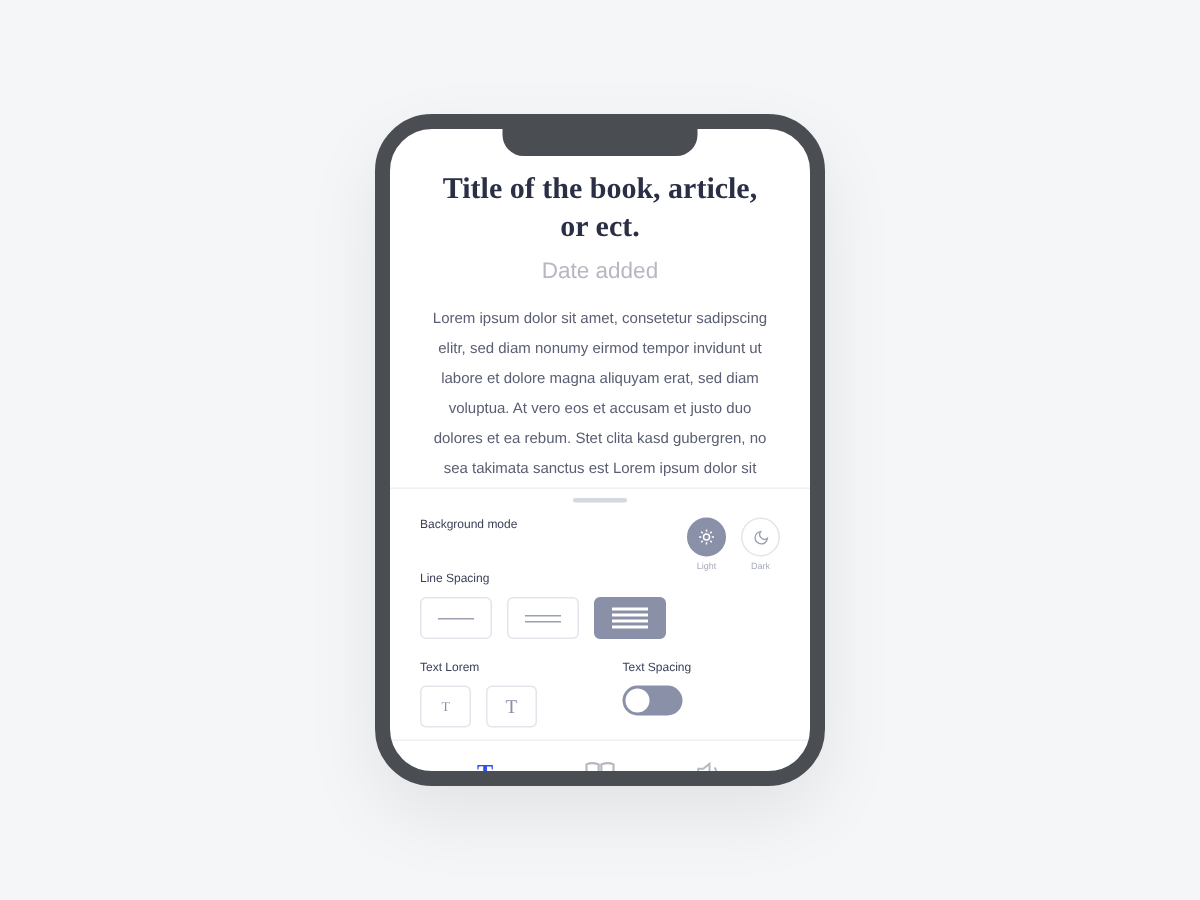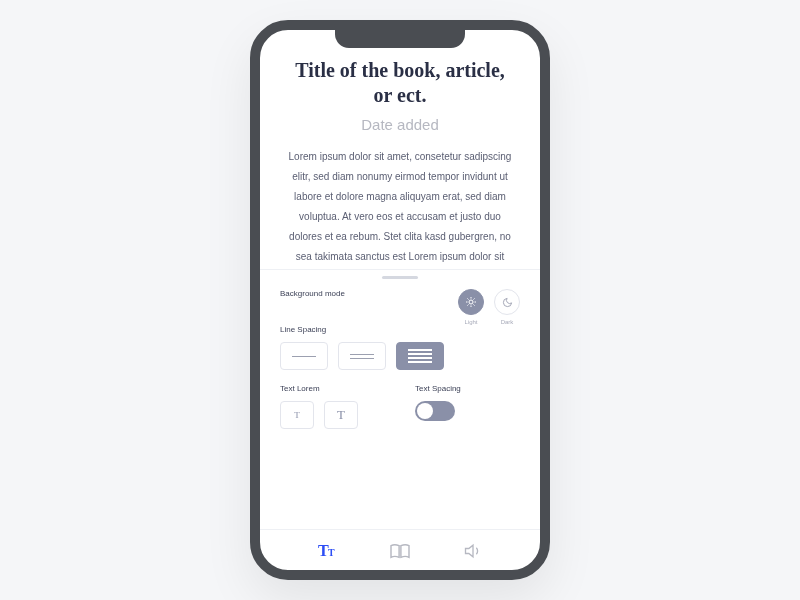--- a/index.html
+++ b/index.html
@@ -3,21 +3,21 @@
 <meta charset="utf-8">
 <style>
   * { margin: 0; padding: 0; box-sizing: border-box; }
   body {
     width: 800px; height: 600px;
     background: #f5f6f8;
     display: flex; align-items: center; justify-content: center;
     font-family: -apple-system, "Helvetica Neue", Arial, sans-serif;
   }
   .phone {
-    width: 300px; height: 560px;
+    width: 300px; height: 448px;
     background: #fff;
     border: 10px solid #4a4d52;
     border-radius: 38px;
     position: relative;
     overflow: hidden;
     box-shadow: 0 20px 50px rgba(0,0,0,0.08);
   }
   .notch {
     position: absolute; top: -2px; left: 50%; transform: translateX(-50%);
     width: 130px; height: 20px;

